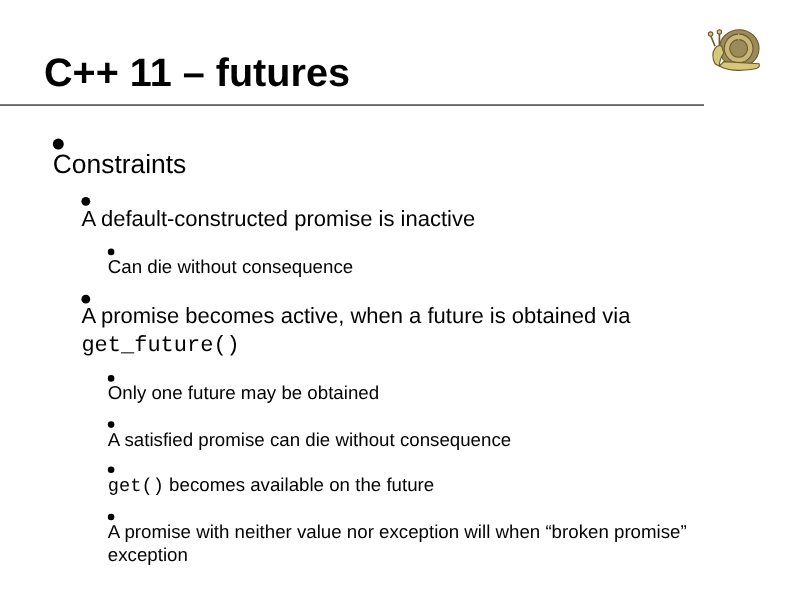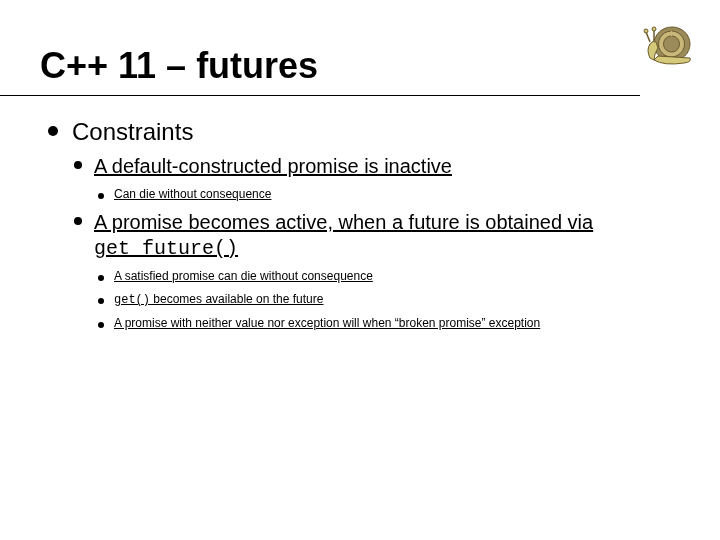--- a/index.html
+++ b/index.html
@@ -21,20 +21,21 @@
       width: 640px;
     }
     .content {
       padding-left: 48px;
       padding-right: 30px;
     }
     .bullet-row {
       display: flex;
       align-items: flex-start;
       margin-bottom: 8px;
+      flex-direction: column;
     }
     .bullet-dot {
       width: 10px;
       height: 10px;
       border-radius: 50%;
       background: #000;
       flex-shrink: 0;
       margin-top: 8px;
       margin-right: 14px;
     }
@@ -45,22 +46,22 @@
       margin-right: 12px;
     }
     .bullet-dot.sm2 {
       width: 6px;
       height: 6px;
       margin-top: 6px;
       margin-right: 10px;
     }
     .l0-text { font-size: 24px; }
     .l1-text { font-size: 20px; line-height: 1.25; }
-    .l2-text { font-size: 12px; line-height: 1.25; }
-    .l1-group { margin-left: 26px; margin-top: 6px; text-decoration: underline; }
+    .l2-text { font-size: 17px; line-height: 1.25; }
+    .l1-group { margin-left: 26px; margin-top: 6px; }
     .l2-group { margin-left: 24px; margin-top: 2px; margin-bottom: 6px; }
     .code { font-family: "Courier New", Courier, monospace; }
     .snail {
       position: absolute;
       top: 18px;
       right: 22px;
       width: 58px;
       height: 50px;
     }
   </style>
@@ -97,20 +98,26 @@
       <div class="bullet-row">
         <div class="bullet-dot sm2"></div>
         <div class="l2-text">Can die without consequence</div>
       </div>
     </div>
 
     <div class="bullet-row">
       <div class="bullet-dot sm1"></div>
       <div class="l1-text"><span>A promise becomes active, when a future is obtained via </span><span class="code">get_future()</span></div>
     </div>
+    <div class="l2-group">
+      <div class="bullet-row">
+        <div class="bullet-dot sm2"></div>
+        <div class="l2-text">Only one future may be obtained</div>
+      </div>
+    </div>
 
     <div class="l2-group">
       <div class="bullet-row">
         <div class="bullet-dot sm2"></div>
         <div class="l2-text">A satisfied promise can die without consequence</div>
       </div>
       <div class="bullet-row">
         <div class="bullet-dot sm2"></div>
         <div class="l2-text"><span class="code">get()</span><span> becomes available on the future</span></div>
       </div>

